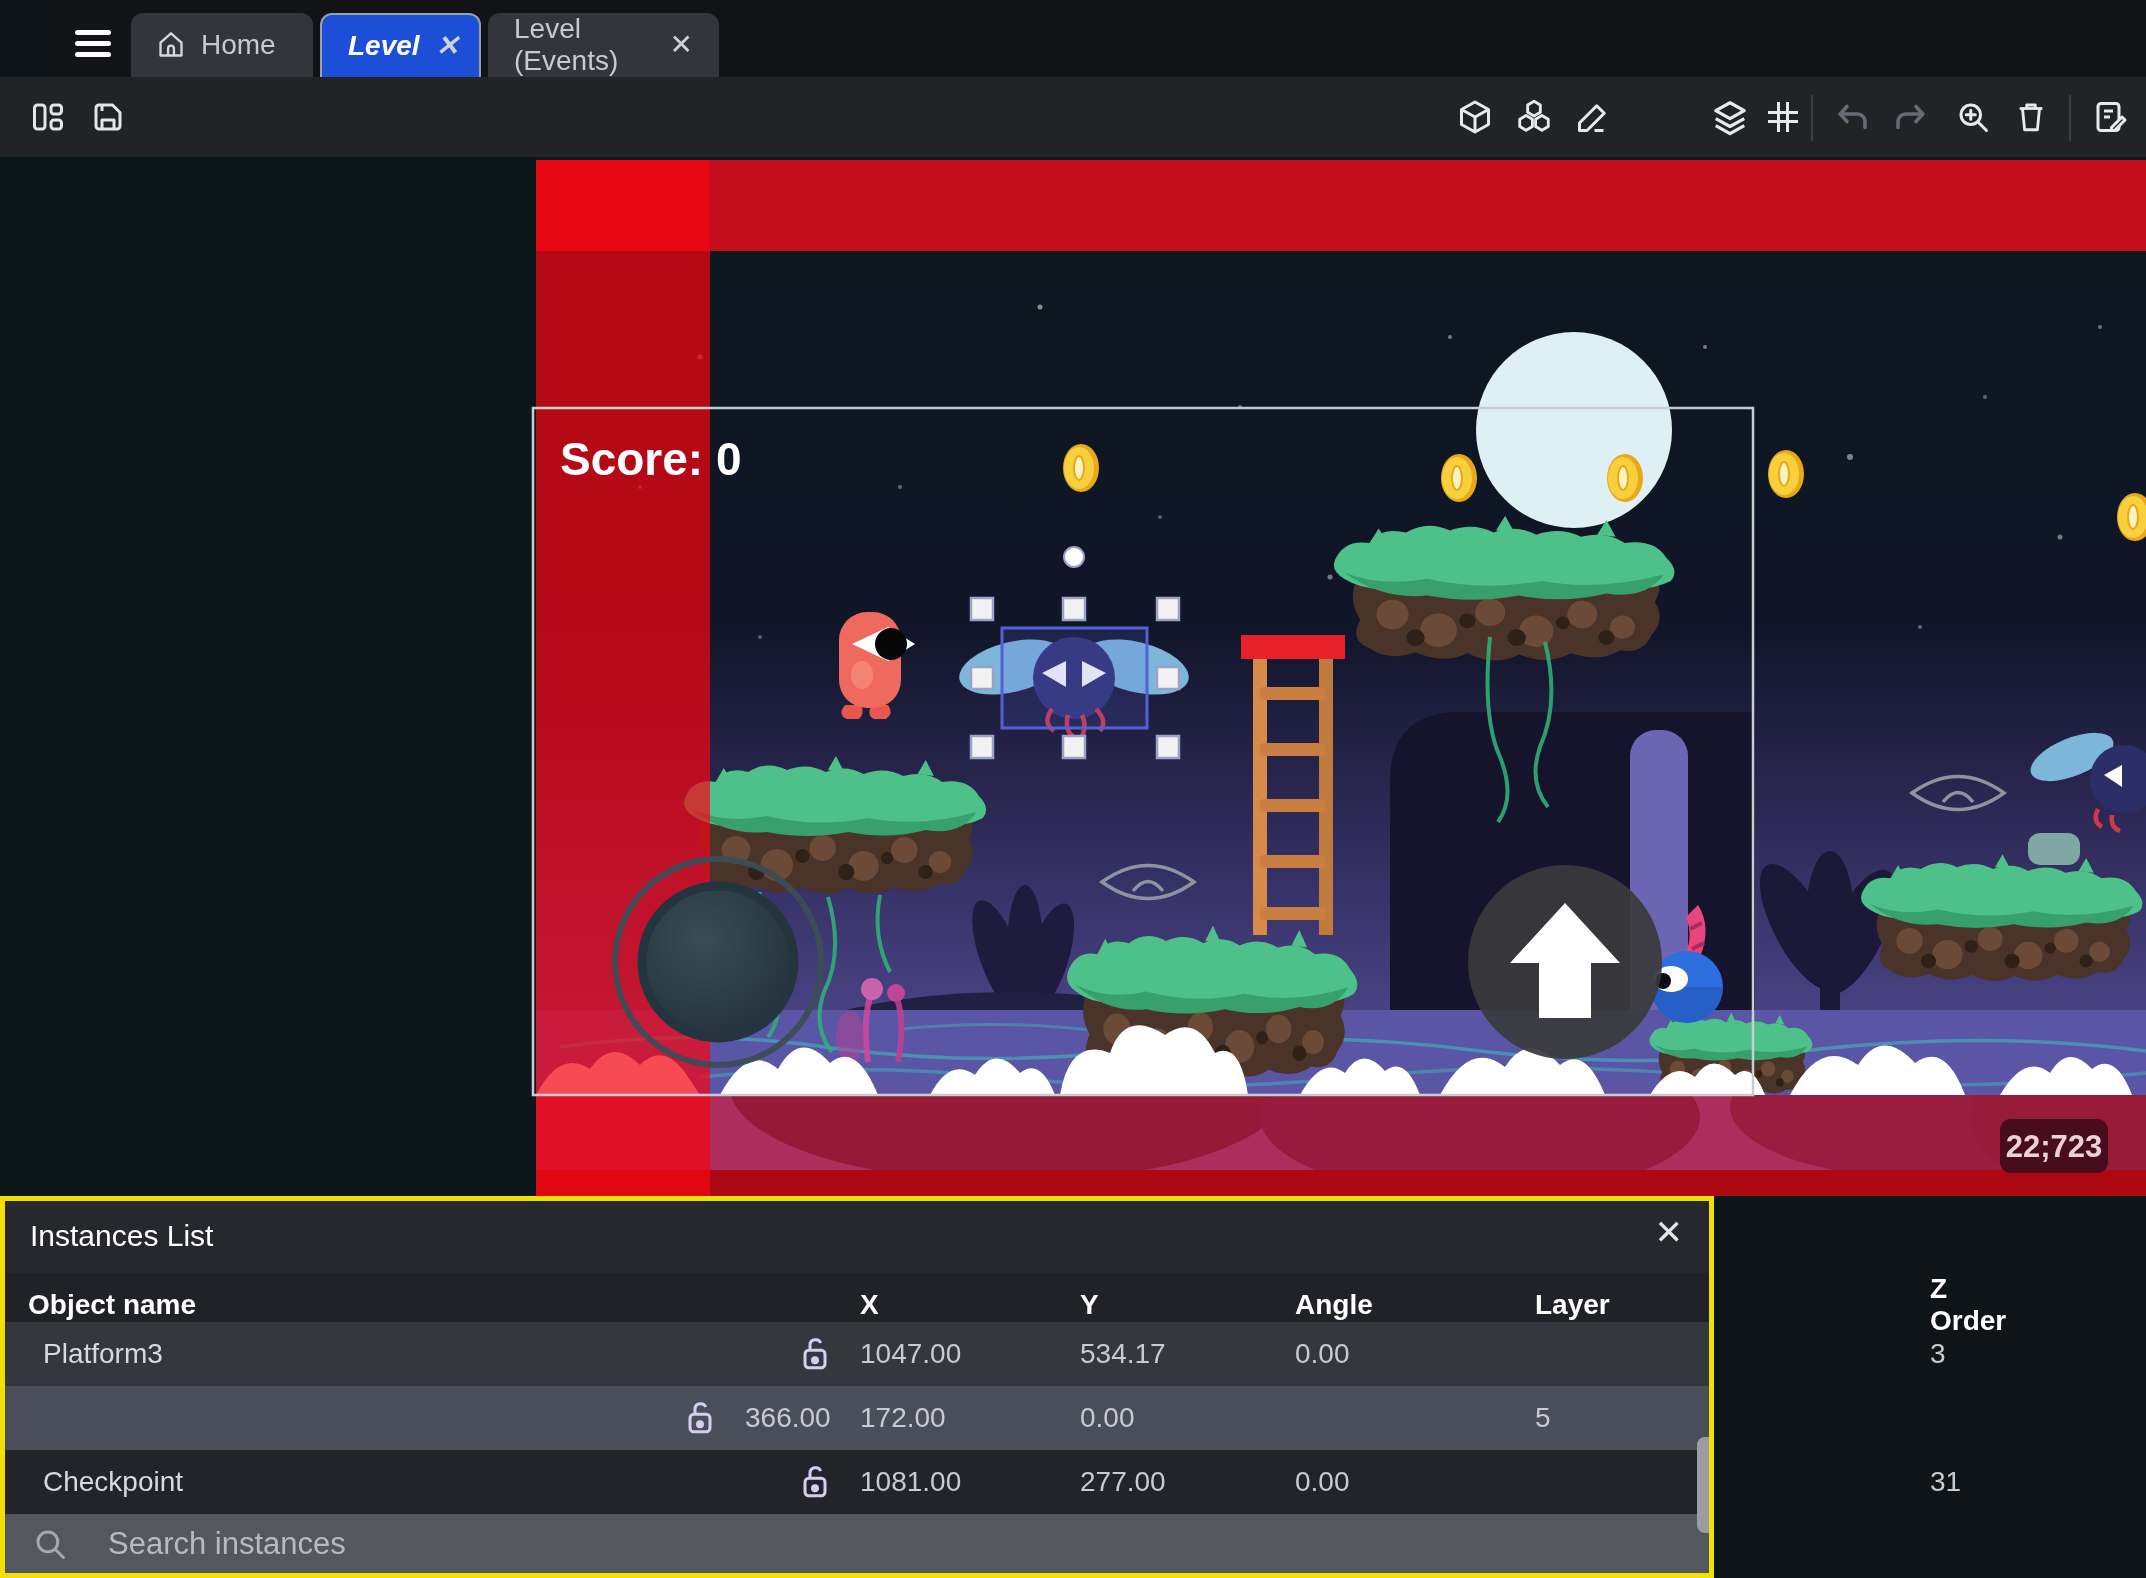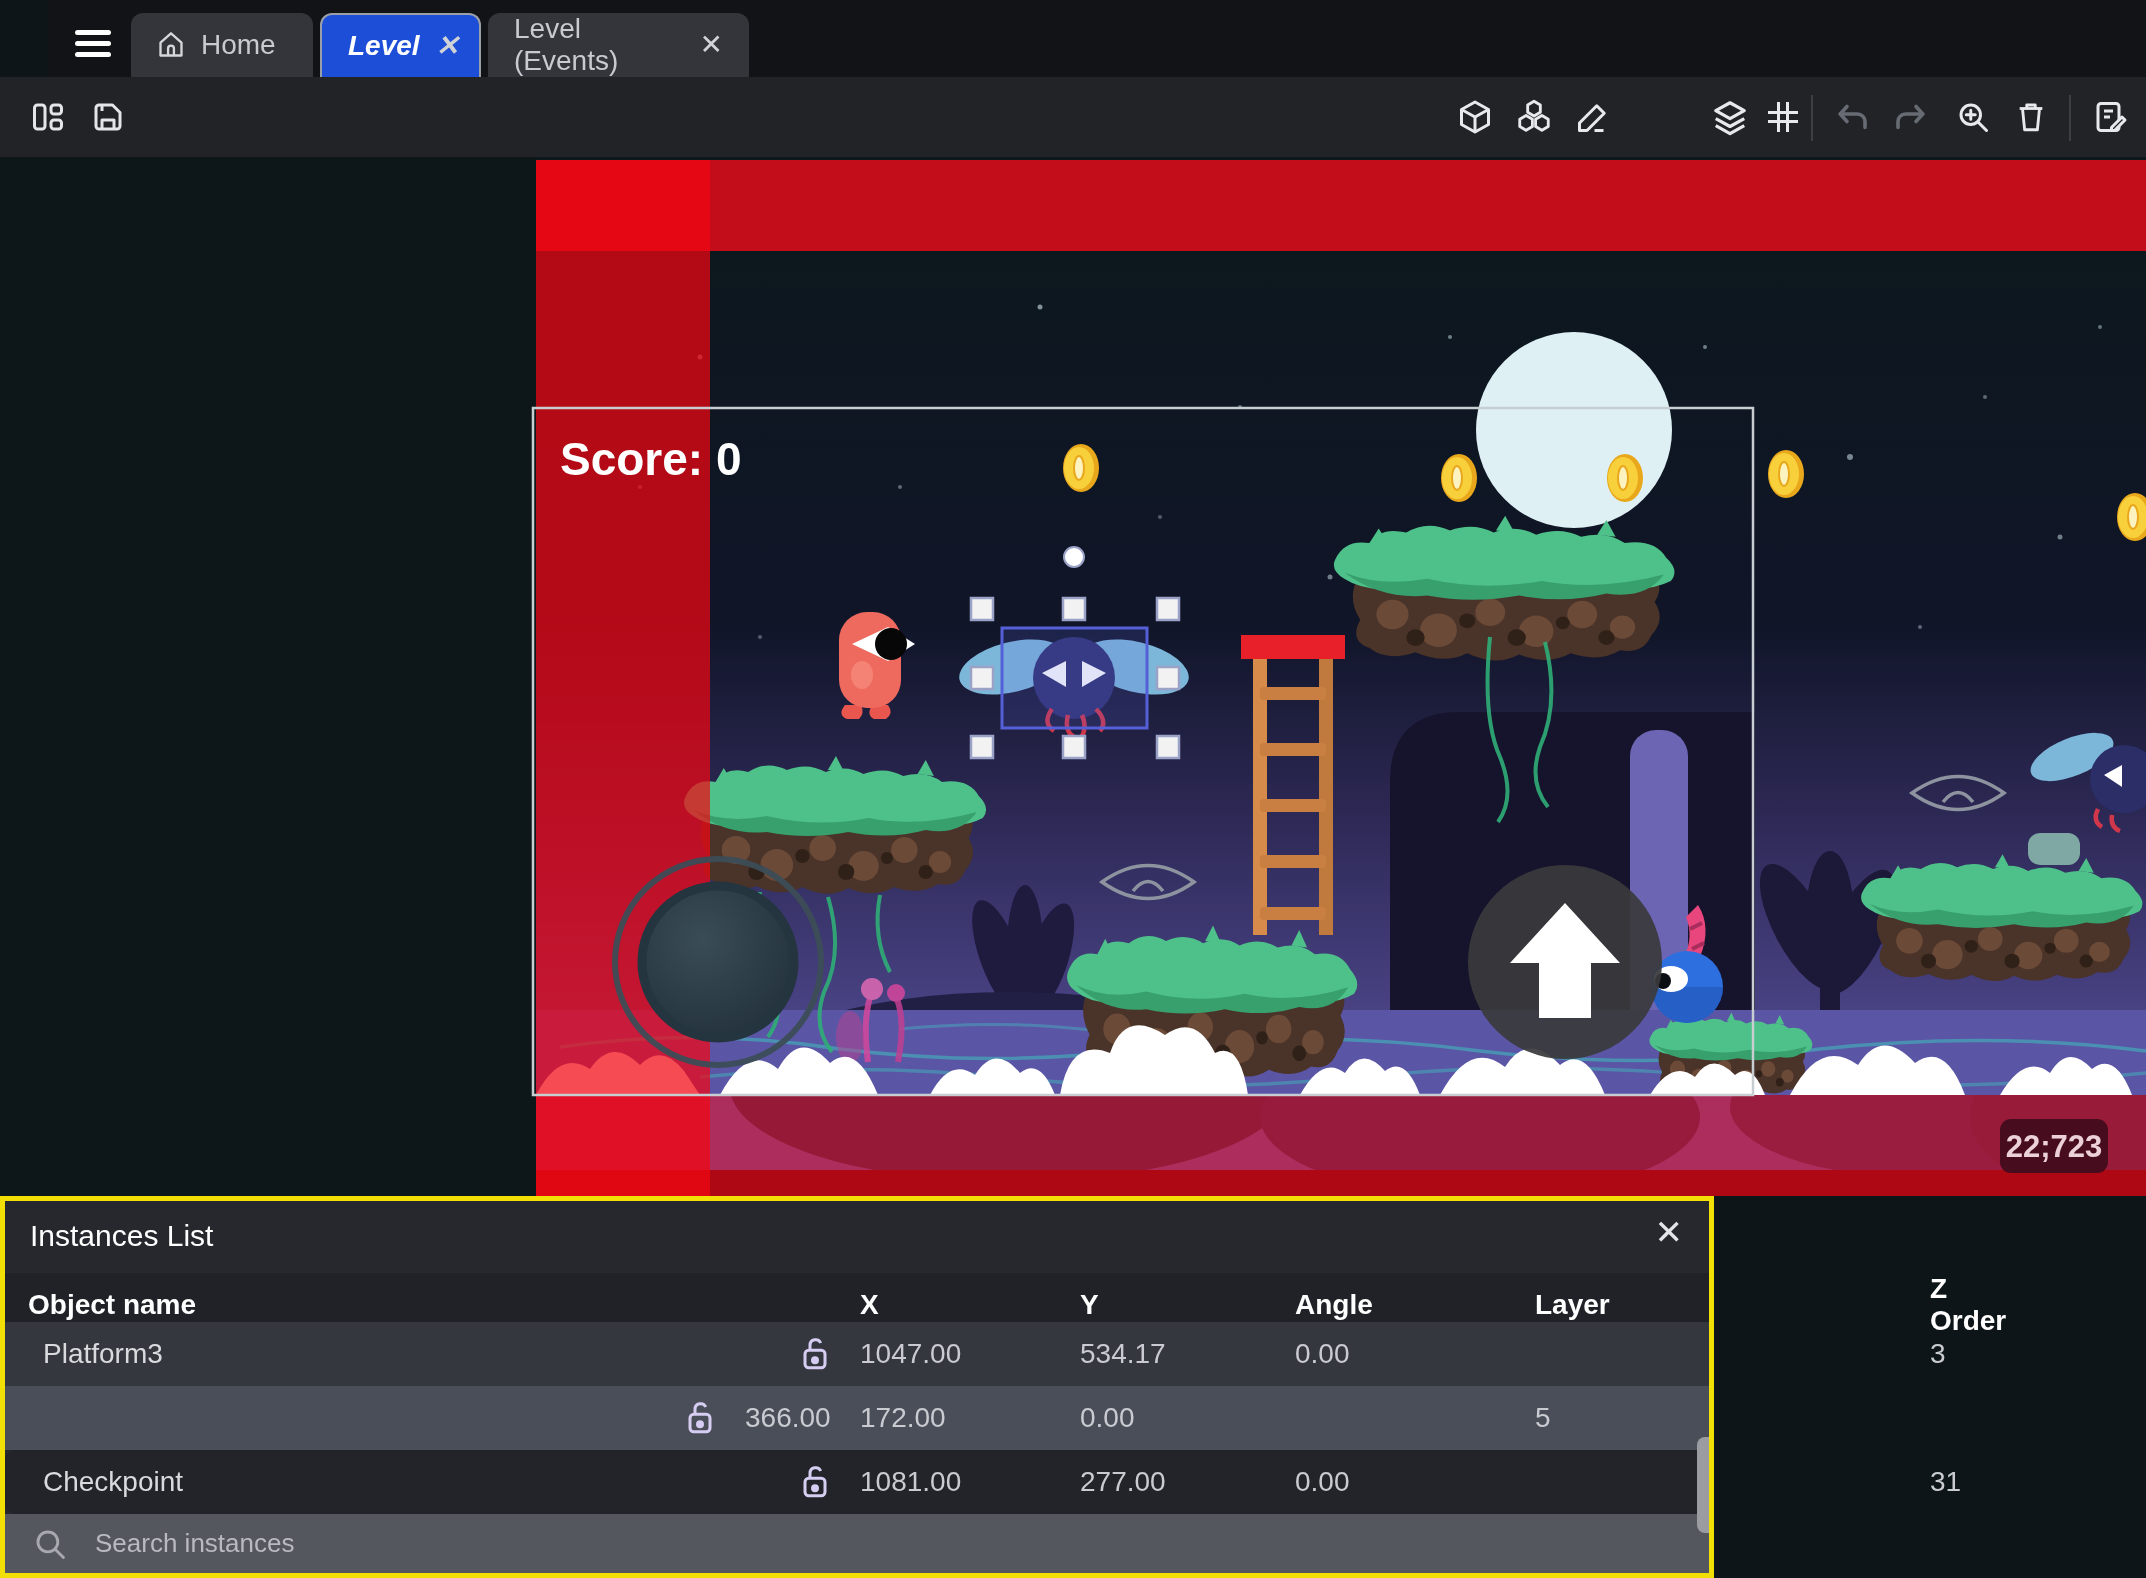--- a/index.html
+++ b/index.html
@@ -46,22 +46,22 @@
   .hdr{position:absolute;left:0;top:72px;width:100%;height:49px;background:#202227;color:#fff;font-size:28px;font-weight:700;}
   .hdr .c0{grid-column:1/3;padding-left:23px;}
   .row{position:absolute;left:0;width:100%;height:64px;font-size:28px;color:#c9cbd1;}
   .row .c0{padding-left:38px;color:#d8dadd;}
   .row1{top:121px;background:#34373e;}
   .row2{top:185px;background:#4a4e58;}
   .row3{top:249px;background:#22242a;border-radius:10px;}
   .lockcell{display:flex;justify-content:flex-end;padding-right:30px;}
   .searchbar{position:absolute;left:0;top:313px;width:100%;height:59px;background:#55575e;display:flex;align-items:center;}
   .searchbar svg{margin-left:28px;}
-  .searchbar input{flex:1;background:transparent;border:none;outline:none;color:#e8e9ec;font-size:26px;
-      margin-left:26px;font-family:"Liberation Sans",sans-serif;}
+  .searchbar input{flex:1;background:transparent;border:none;outline:none;color:#e8e9ec;font-size:31px;
+      margin-left:39px;font-family:"Liberation Sans",sans-serif;}
   .searchbar input::placeholder{color:#b8bac0;}
   .scrollthumb{position:absolute;right:0;top:236px;width:12px;height:96px;background:#9a9ca2;border-radius:8px 0 0 8px;}
 </style>
 </head>
 <body>
 
 <div class="tabbar">
   <div class="hamburger">
       <span></span>
       <span></span>
@@ -76,21 +76,21 @@
       </svg>
       </span>
     <span>Home</span>
   </div>
 
   <div class="tab tab--active" style="left:272px;width:161px;">
     <span>Level</span>
     <span class="x">✕</span>
   </div>
 
-  <div class="tab" style="left:440px;width:261px;gap:33px;">
+  <div class="tab" style="left:440px;width:231px;gap:33px;">
     <span>Level (Events)</span>
     <span class="x">✕</span>
   </div>
 </div>
 
 <div class="toolbar">
 
   <div class="tbicon" style="left:18px;width:60px;">
     <svg width="36" height="36" viewBox="0 0 24 24" fill="none" stroke="#e4e5e8" stroke-width="2">
       <rect x="3" y="4" width="7" height="16" rx="2"></rect>

